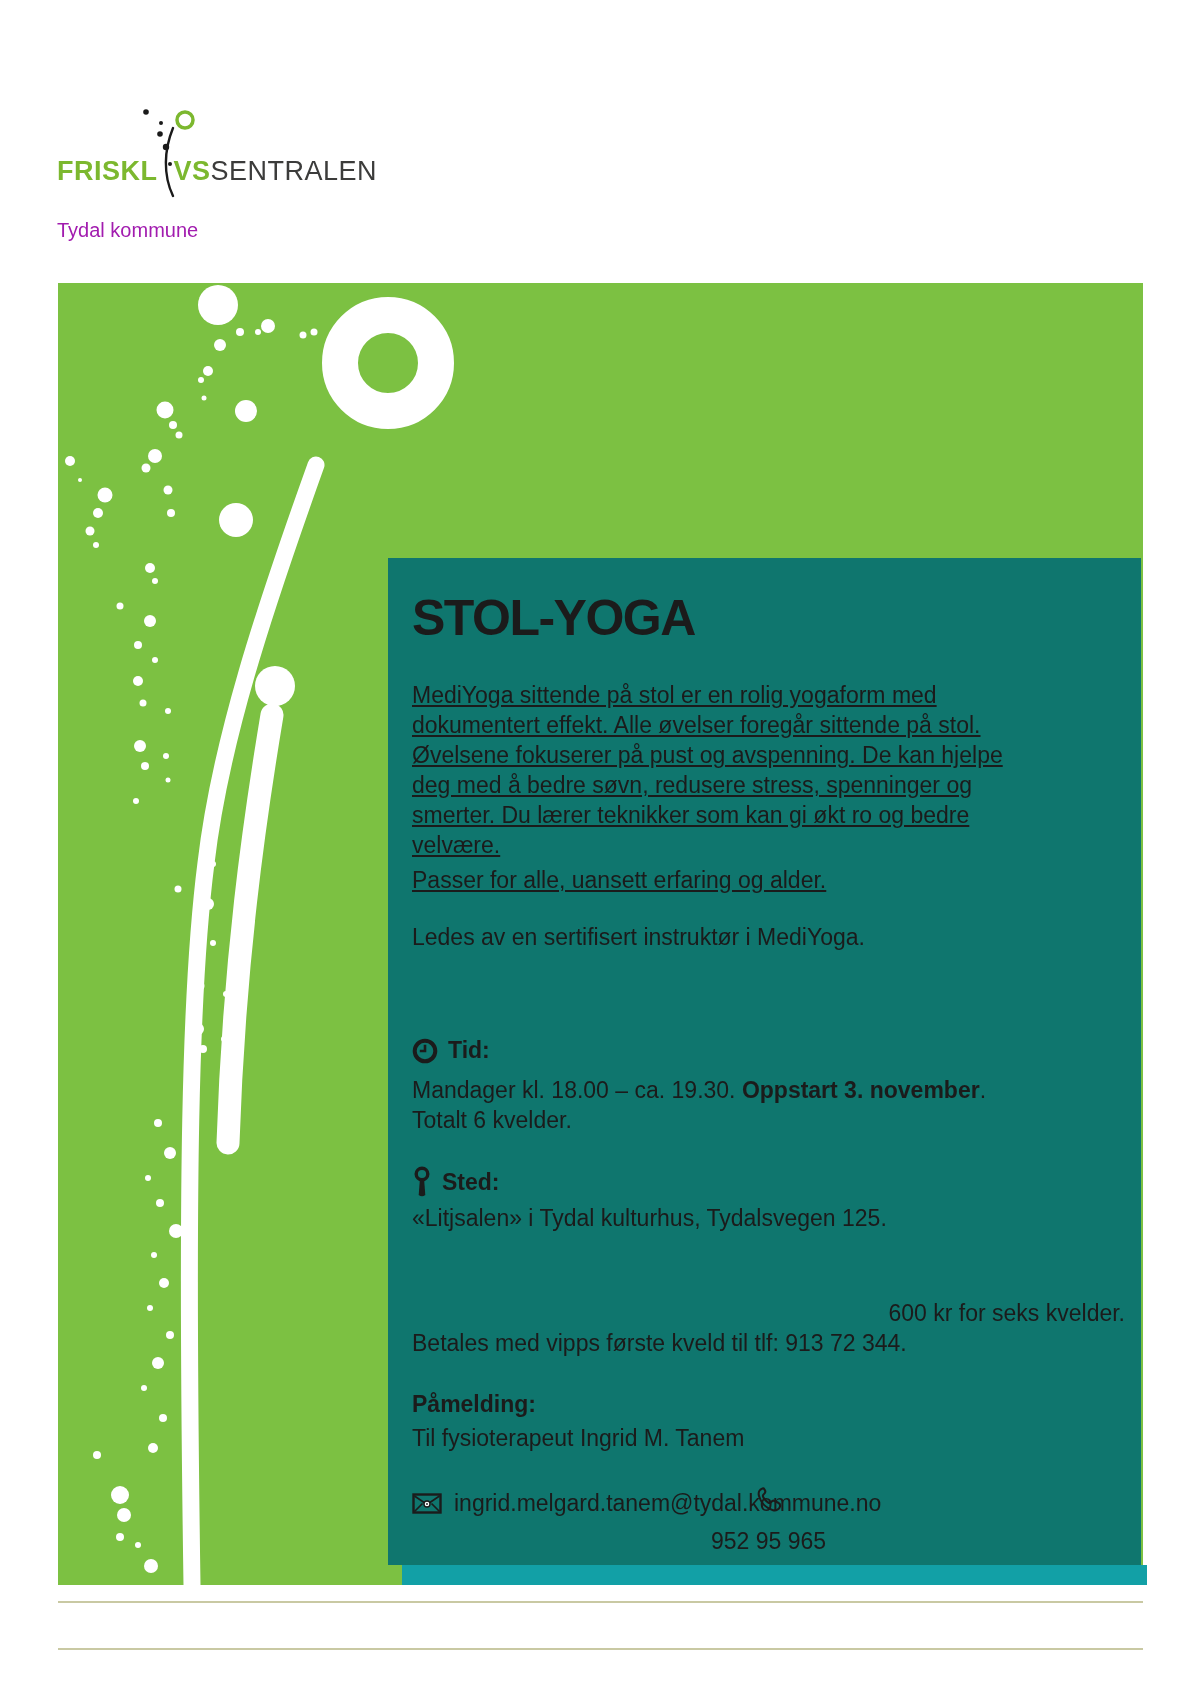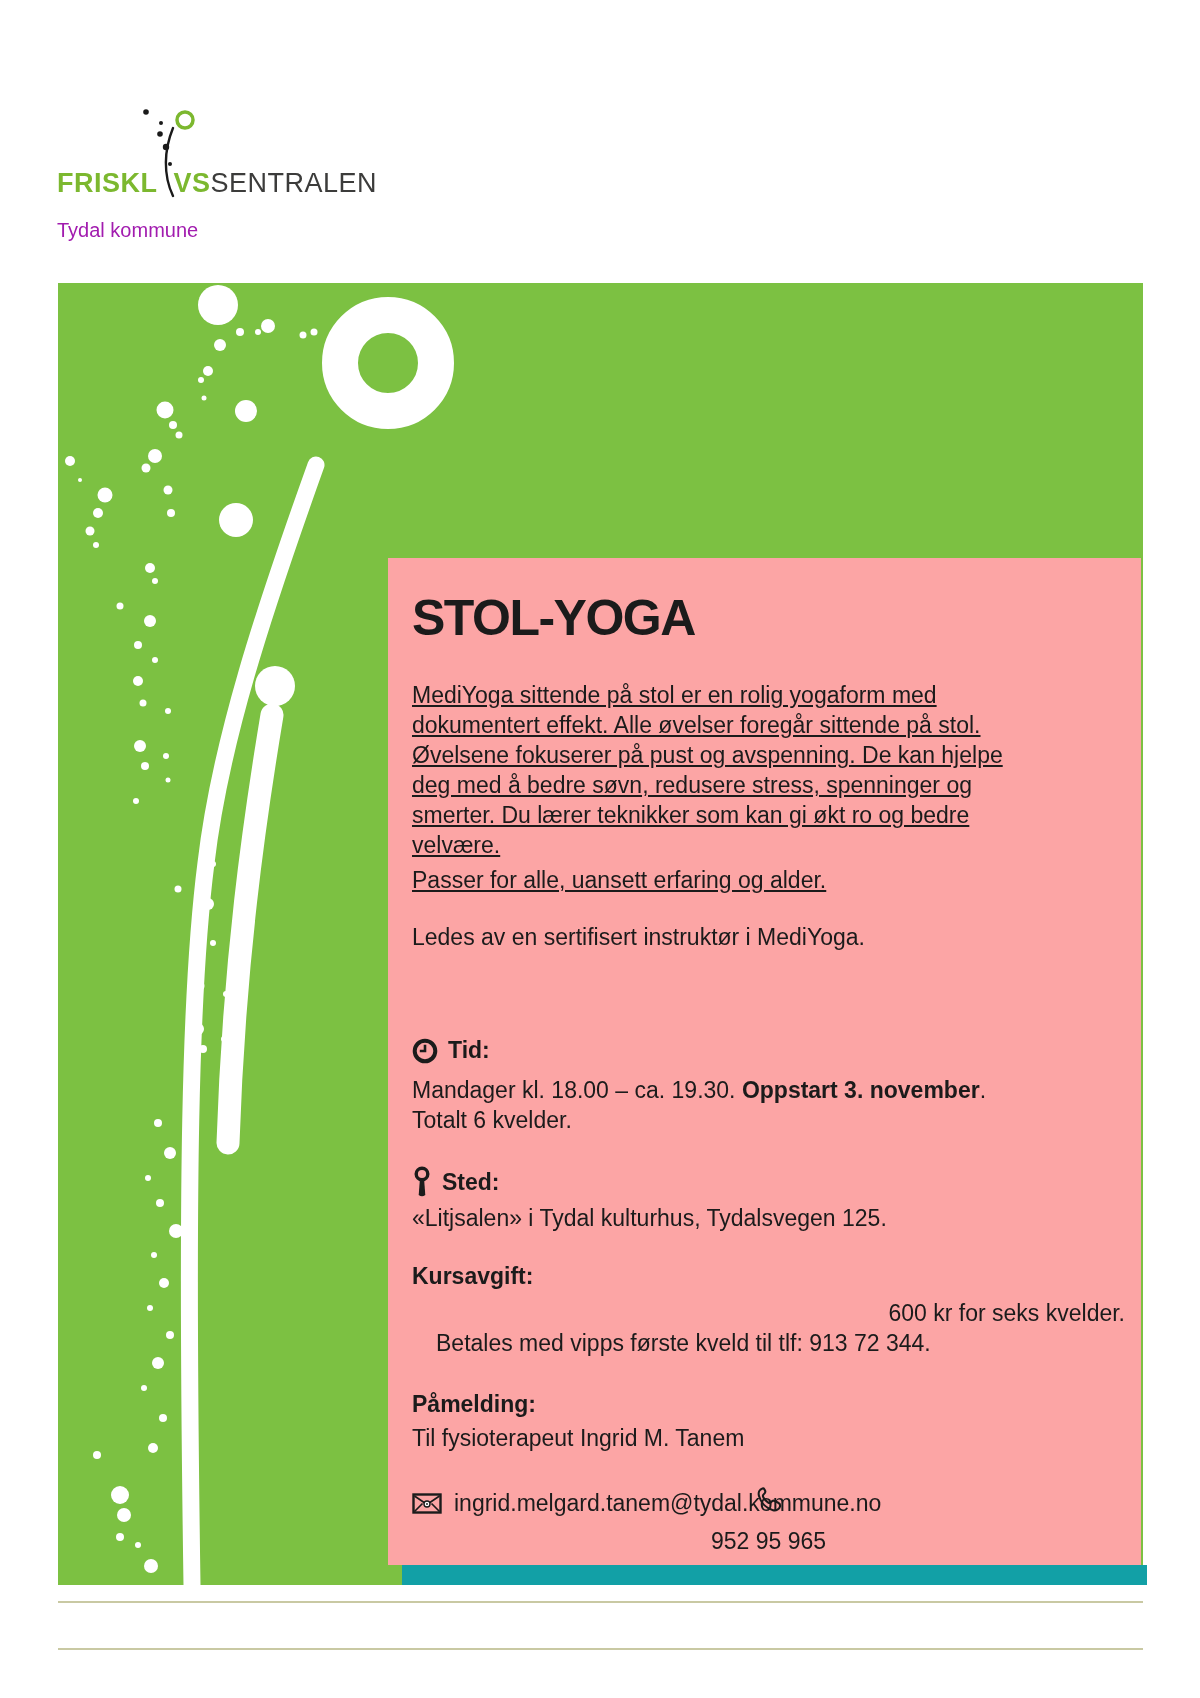--- a/index.html
+++ b/index.html
@@ -12,34 +12,34 @@
   }
   *{box-sizing:border-box;}
   html,body{margin:0;padding:0;background:#fff;}
   .page{
     position:relative;width:1200px;height:1698px;background:#fff;overflow:hidden;
     font-family:"Liberation Sans","DejaVu Sans",sans-serif;color:var(--text-dark);
   }
 
   
   .sprout-svg{position:absolute;left:135px;top:98px;width:70px;height:105px;}
-  .wordmark{position:absolute;left:57px;top:168px;display:flex;align-items:baseline;
+  .wordmark{position:absolute;left:57px;top:156px;display:flex;align-items:baseline;
     font-size:27px;letter-spacing:.5px;white-space:nowrap;}
   .wordmark .green{color:var(--logo-green);font-weight:600;}
   .wordmark .stem-gap{display:inline-block;width:16px;}
   .wordmark .gray{color:var(--logo-gray);font-weight:400;}
   .municipality{position:absolute;left:57px;top:219px;font-size:20px;color:#a21caf;}
 
   
   .green-box{position:absolute;left:58px;top:283px;width:1085px;height:1302px;
     background:var(--box-green);}
   .deco-svg{position:absolute;left:0;top:0;width:1085px;height:1302px;}
 
   
-  .card{position:absolute;left:330px;top:275px;width:753px;height:1007px;background:#fca5a5;}
+  .card{position:absolute;left:330px;top:275px;width:753px;height:1007px;background:#0f766e;}
   .card .abs{position:absolute;left:24px;right:16px;}
   .title{font-size:50px;font-weight:700;letter-spacing:-1.5px;line-height:52px;}
   .body-line{font-size:23px;line-height:30px;white-space:nowrap;}
   .intro .body-line{white-space:nowrap;}
   .sec-head{display:flex;align-items:center;gap:10px;font-size:23px;font-weight:700;}
   .sec-head .ic{flex:0 0 auto;display:inline-flex;}
   .b{font-weight:700;}
   .row{display:flex;align-items:center;gap:12px;font-size:23px;line-height:30px;}
   .pad5{margin-top:5px;}
 
@@ -193,25 +193,22 @@
         <span class="ic">
           <svg width="20" height="32" viewBox="0 0 20 32">
             <circle cx="10" cy="8" r="5.8" fill="none" stroke="#1b1b1b" stroke-width="3.4"></circle>
             <path d="M7.9,13.2 L12.1,13.2 L13.3,29 Q10,31.4 6.7,29 Z" fill="#1b1b1b"></path>
           </svg>
         </span>
         <span>Sted:</span>
       </div>
       <div class="abs body-line" style="top:645px;">«Litjsalen» i Tydal kulturhus, Tydalsvegen 125.</div>
 
-      <div class="abs sec-head" style="top:705px;">
-        <span>Kursavgift:</span>
-      </div>
       <div class="abs body-line" style="top:740px;text-align:right;">600 kr for seks kvelder.</div>
-      <div class="abs body-line" style="top:770px;margin-left:24px;">Betales med vipps første kveld til tlf: 913 72 344.</div>
+      <div class="abs body-line" style="top:770px;">Betales med vipps første kveld til tlf: 913 72 344.</div>
 
       <div class="abs sec-head" style="top:833px;">
         <span>Påmelding:</span>
       </div>
       <div class="abs body-line" style="top:865px;">Til fysioterapeut Ingrid M. Tanem</div>
 
       <div class="abs row" style="top:926px;flex-direction:column;">
         <span class="ic">
           <svg width="30" height="30" viewBox="0 0 30 30">
             <path d="M8.5,4.5 C5.5,5.5 4,8.5 5,12 C7,19 12.5,24.5 19,26.2 C22.3,27 25.3,25.3 26,22.4 C26.4,20.8 25.7,19.6 24.2,18.8 L20.8,17 C19.3,16.2 18.2,16.7 17.3,18 C16.5,19.2 15.3,19.3 13.9,18.3 C12.1,17 10.4,15.2 9.4,13.4 C8.6,12 8.8,10.9 10,10 C11.3,9 11.7,7.8 10.9,6.3 L10.3,5.2 C9.9,4.5 9.2,4.3 8.5,4.5 Z" fill="none" stroke="#1b1b1b" stroke-width="2.1"></path>

